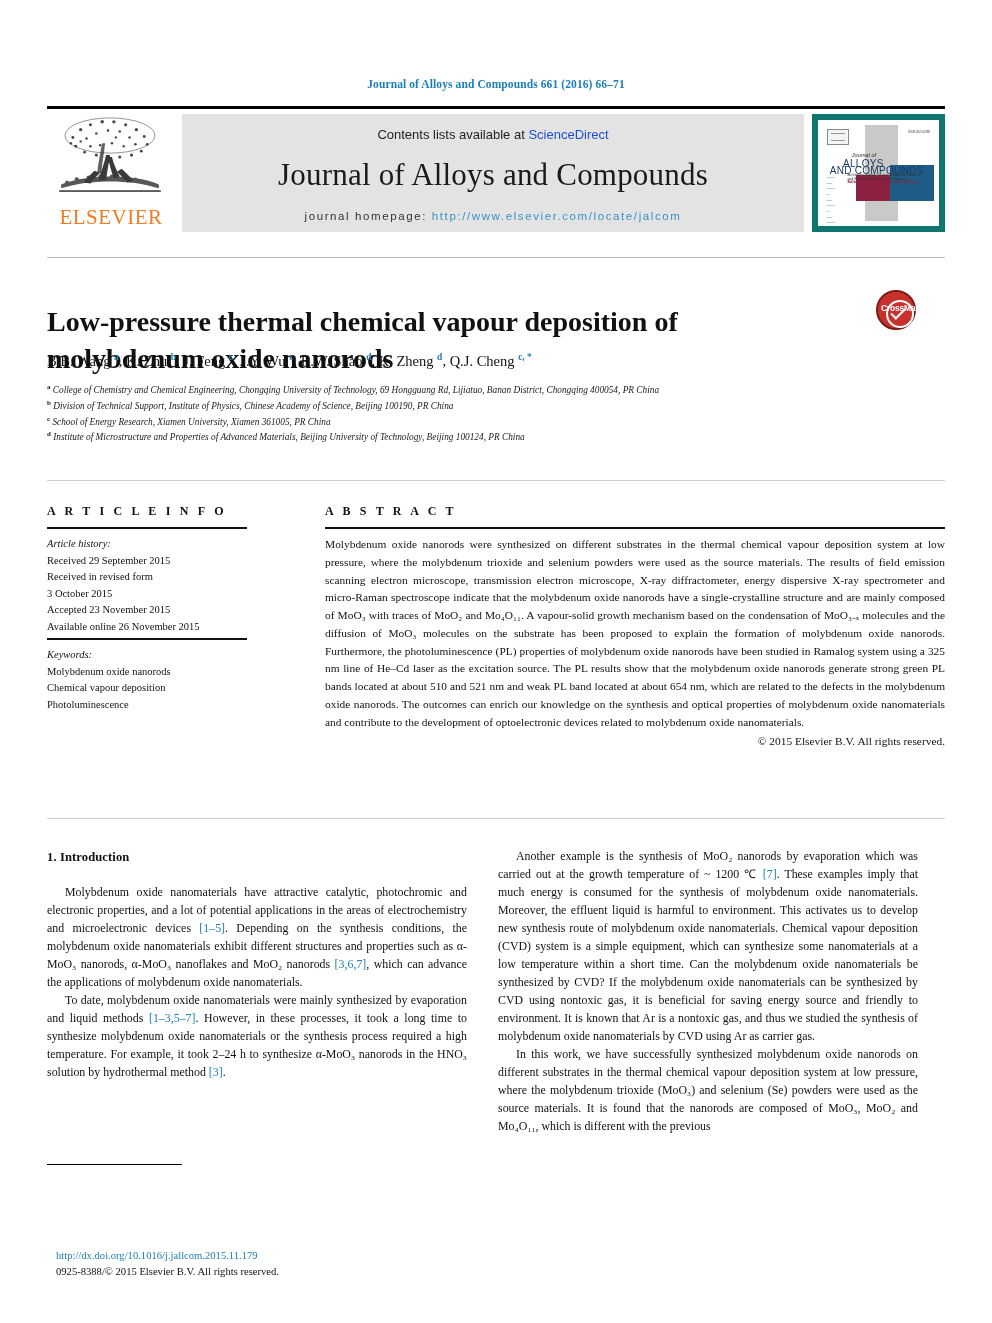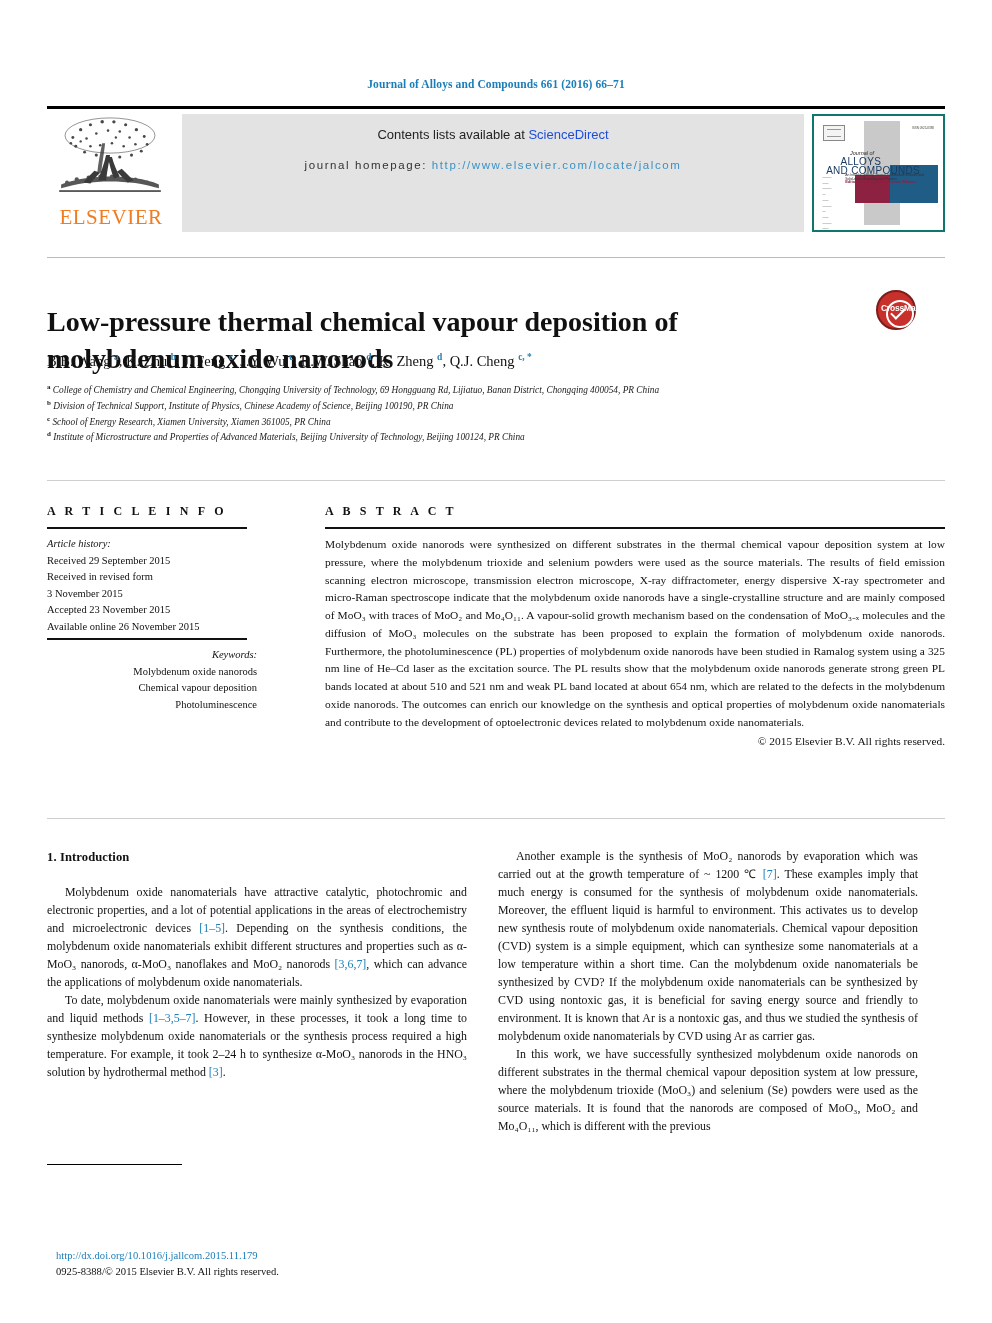--- a/index.html
+++ b/index.html
@@ -78,21 +78,21 @@
     font-size: 11.5px;
     letter-spacing: 1.6px;
     color: #333;
   }
   .homepage-line .url { color: #3a92c4; }
 
   .cover-thumb {
     position: absolute; top: 8px; left: 765px;
     width: 133px; height: 118px;
     background: #ffffff;
-    border: 2px solid #0f766e;
+    border: 6px solid #0f766e;
     overflow: hidden;
   }
   .cover-inner { position: absolute; inset: 5px; background: #ffffff; }
   .cover-grayband { position: absolute; top: 0; left: 38%; width: 30%; height: 100%; background: #c9c9c9; }
   .cover-maroon { position: absolute; top: 52%; left: 30%; width: 30%; height: 27%; background: #8d2141; }
   .cover-blue { position: absolute; top: 42%; left: 60%; width: 40%; height: 37%; background: #1f5c86; }
   .cover-logobox { position: absolute; top: 4px; left: 4px; width: 22px; height: 16px; border: 1px solid #888; background:#f4f4f4;}
   .cover-logobox:after{content:"";position:absolute;inset:3px;border-top:1px solid #999;border-bottom:1px solid #999;}
   .cover-toptext { position: absolute; top: 5px; right: 4px; font-size: 3px; color: #444; font-family:"Liberation Sans",sans-serif;}
   .cover-t1 { position: absolute; top: 28%; left: 26%; font-size: 5.5px; color: #2a2a2a; font-family:"Liberation Sans",sans-serif; font-style: italic;}
@@ -189,21 +189,20 @@
   }
   .article-history .lbl { font-style: italic; }
 
   .kw-rule { position: absolute; top: 638px; left: 47px; width: 200px; height: 1.6px; background: #111; }
   .keywords {
     position: absolute; top: 647px; left: 47px; width: 210px;
     font-family: "Liberation Serif", serif;
     font-size: 10.5px;
     line-height: 1.58;
     color: #111;
-    text-align: right;
   }
   .keywords .lbl { font-style: italic; }
 
   .abstract {
     position: absolute; top: 536px; left: 325px; width: 620px;
     font-family: "Liberation Serif", serif;
     font-size: 11.4px;
     line-height: 1.56;
     text-align: justify;
     color: #111;
@@ -325,20 +324,21 @@
           <rect x="8" y="78" width="104" height="1.6"></rect>
         </g>
       </svg>
       <div class="elsevier-word">ELSEVIER</div>
     </div>
 
     <div class="masthead-center">
       <div class="contents-line">
         <span>Contents lists available at </span><span class="sd">ScienceDirect</span>
       </div>
+      <div class="journal-title">Journal of Alloys and Compounds</div>
       <div class="homepage-line">
         <span>journal homepage:</span>
         <span class="url">http://www.elsevier.com/locate/jalcom</span>
       </div>
     </div>
 
     <div class="cover-thumb">
       <div class="cover-inner">
         <div class="cover-grayband"></div>
         <div class="cover-maroon"></div>
@@ -376,21 +376,21 @@
     </div>
 
   <div class="block-rule" style="top:480px;"></div>
 
   <div class="info-head">A R T I C L E   I N F O</div>
   <div class="info-rule"></div>
   <div class="article-history">
       <div class="lbl">Article history:</div>
       <div>Received 29 September 2015</div>
       <div>Received in revised form</div>
-      <div>3 November 2015</div>
+      <div>3 October 2015</div>
       <div>Accepted 23 November 2015</div>
       <div>Available online 26 November 2015</div>
     </div>
   <div class="kw-rule"></div>
   <div class="keywords">
       <div class="lbl">Keywords:</div>
       <div>Molybdenum oxide nanorods</div>
       <div>Chemical vapour deposition</div>
       <div>Photoluminescence</div>
     </div>

